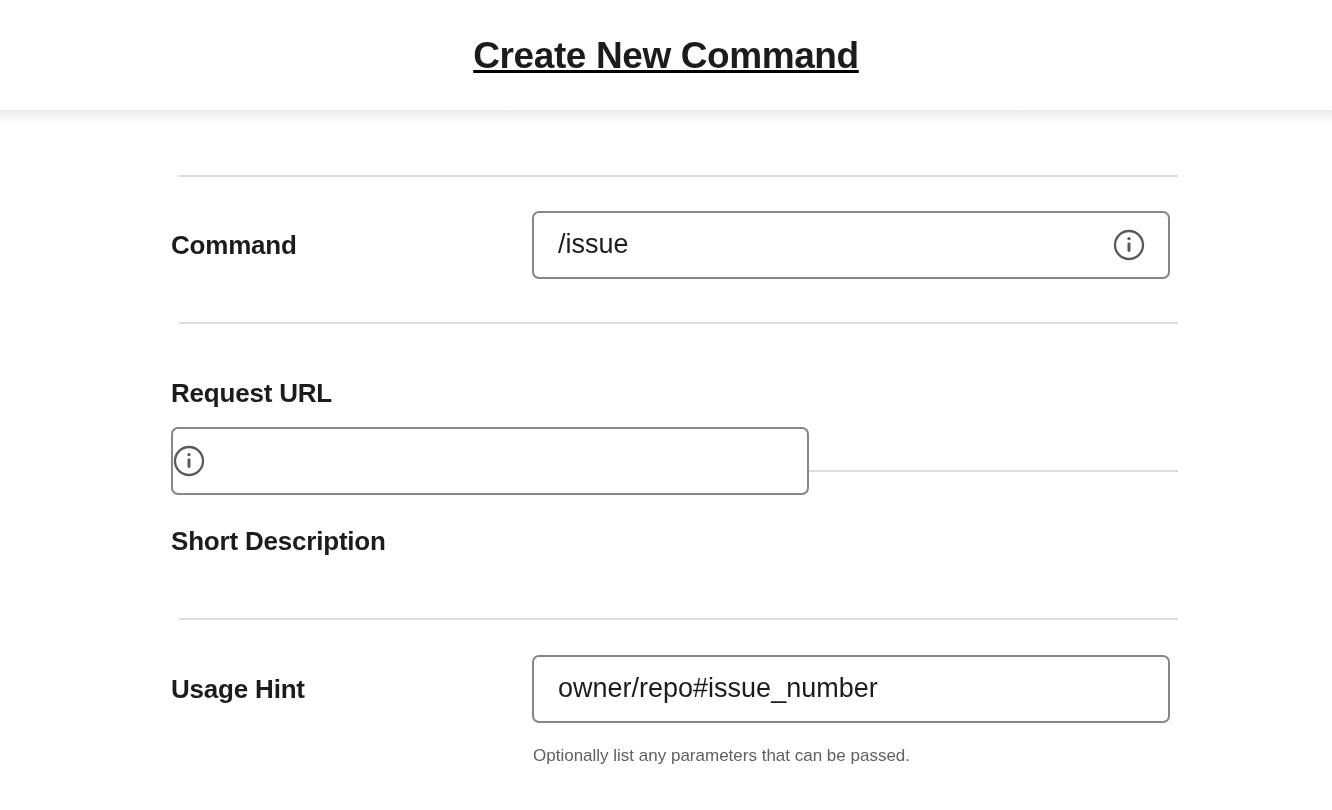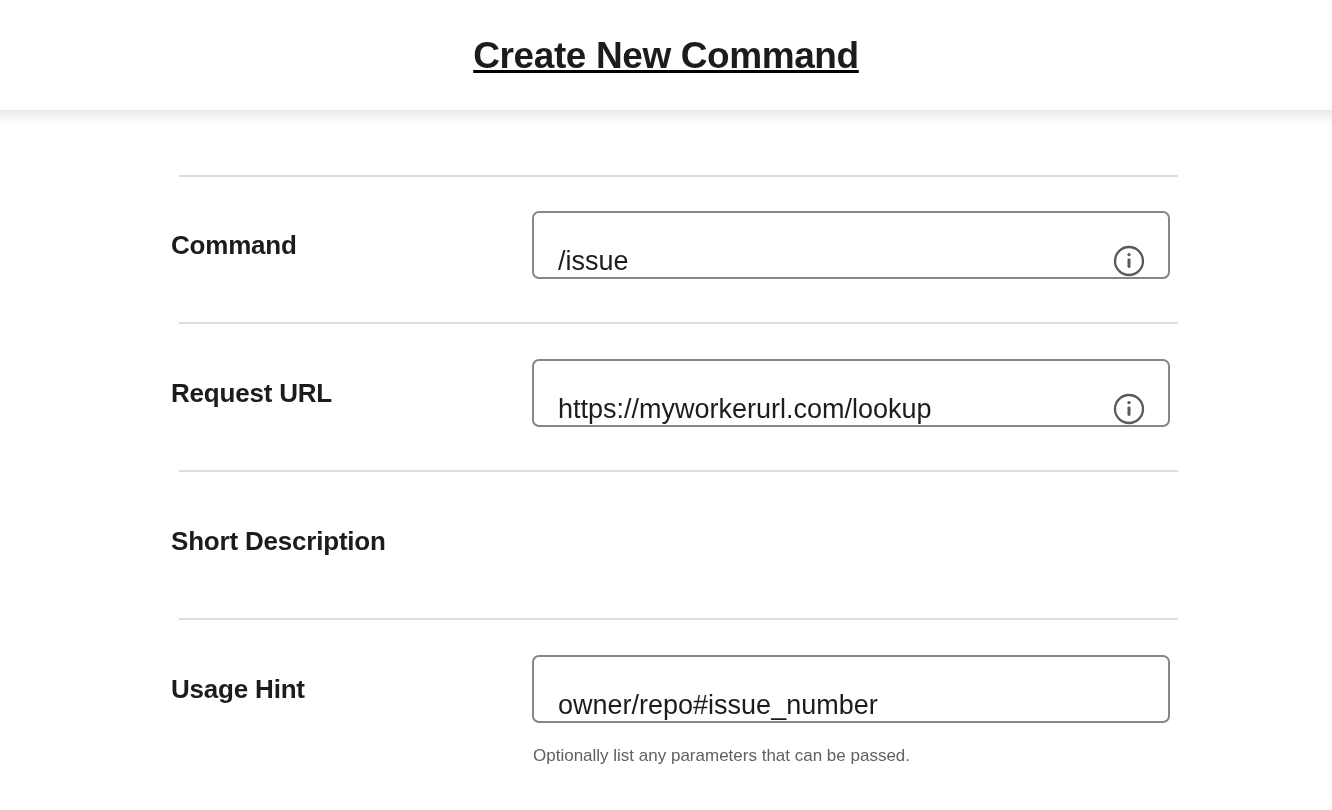--- a/index.html
+++ b/index.html
@@ -72,21 +72,21 @@
   .divider.d4 { top: 494px; }  
 
   .form-row {
     position: absolute;
     left: 171px;
     width: 999px;
     display: flex;
     align-items: flex-start;
   }
   .row-command  { top: 87px; }   
-  .row-url      { top: 235px; }  
+  .row-url      { top: 235px; flex-direction: column; }  
   .row-desc     { top: 383px; }  
   .row-hint     { top: 531px; }  
 
   .field-label {
     width: 361px;
     flex: none;
     font-size: 26px;
     font-weight: bold;
     color: #1d1c1d;
     line-height: 68px;
@@ -100,21 +100,21 @@
   }
 
   .input-box {
     position: relative;
     width: 638px;
     height: 68px;
     border: 2px solid #868686;
     border-radius: 7px;
     background: #ffffff;
     display: flex;
-    align-items: flex-end;
+    align-items: center;
   }
 
   .input-value {
     flex: 1;
     padding-left: 24px;
     padding-right: 8px;
     font-size: 27px;
     color: #1d1c1d;
     line-height: 1.1;
     white-space: nowrap;
@@ -170,21 +170,20 @@
             </svg>
           </span>
         </div>
       </div>
     </div>
 
     <div class="form-row row-url">
       <div class="field-label">Request URL</div>
       <div class="field-col">
         <div class="input-box">
-          <div class="input-value">https://myworkerurl.com/lookup</div>
           <span class="info-icon">
             <svg width="32" height="32" viewBox="0 0 32 32">
               <circle cx="16" cy="16" r="14" fill="none" stroke="#5a5a5a" stroke-width="2.3"></circle>
               <circle cx="16" cy="9.6" r="1.7" fill="#5a5a5a"></circle>
               <rect x="14.5" y="13.4" width="3" height="9.6" rx="1.4" fill="#5a5a5a"></rect>
             </svg>
           </span>
         </div>
       </div>
     </div>

